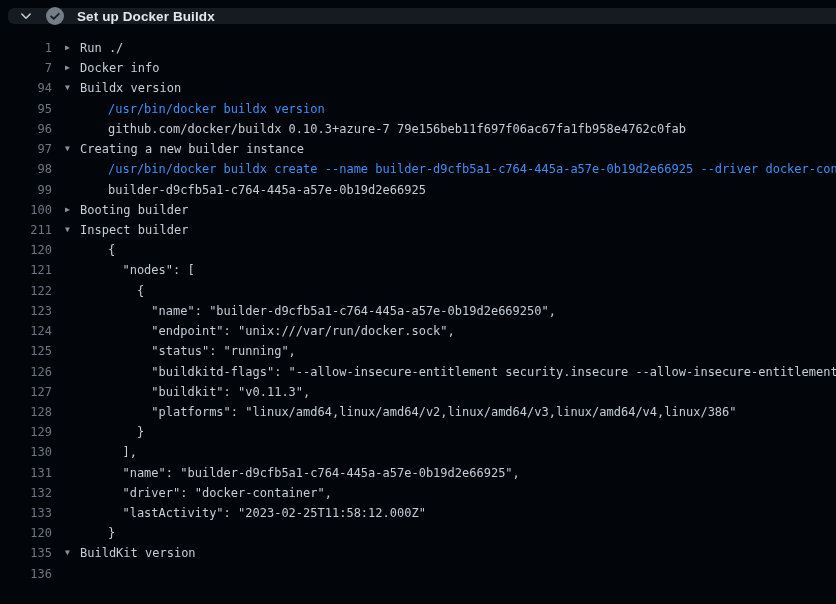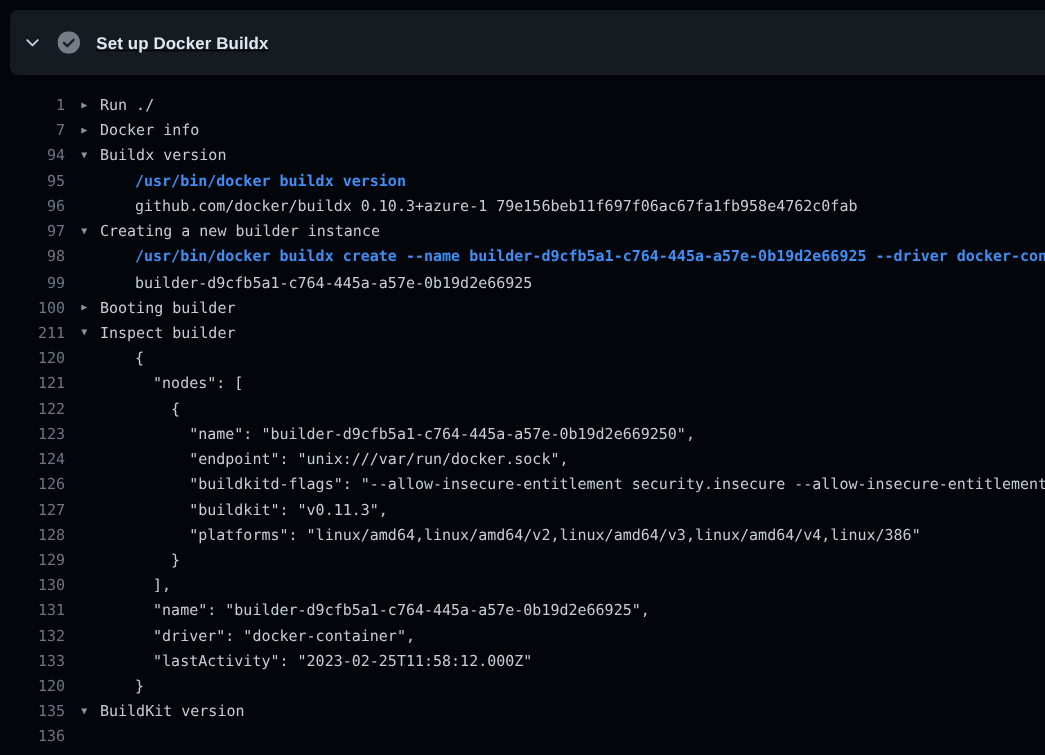--- a/index.html
+++ b/index.html
@@ -14,27 +14,26 @@
     --check-mark:#1b2028;
     --chevron-color:#c9d1d9;
   }
   *{margin:0;padding:0;box-sizing:border-box;}
   html,body{width:836px;height:604px;overflow:hidden;}
   body{background:var(--page-bg);font-family:"Liberation Sans",sans-serif;}
 
   .step-header{
     margin:8px 5px 0 8px;
     width:828px;
-    height:52px;
+    height:16px;
     background:var(--header-bg);
     border-radius:6px 0 0 6px;
     display:flex;
     align-items:center;
     padding-left:11px;
-    text-decoration:underline;
   }
   .step-header .chev{display:flex;align-items:center;flex:0 0 auto;cursor:pointer;}
   .step-header .status{display:flex;align-items:center;flex:0 0 auto;margin-left:13px;}
   .step-title{
     margin-left:13px;
     color:var(--header-text);
     font-size:13.5px;
     font-weight:600;
     letter-spacing:.1px;
   }
@@ -63,21 +62,21 @@
   }
   .row.group{padding-left:80px;}
   .row .caret{
     position:absolute;
     left:65px;
     top:0;
     font-size:8px;
     color:var(--caret-color);
   }
   .row .txt{white-space:pre;margin-top:25px;}
-  .row .txt.cmd{color:var(--command-text);font-weight:bold;}
+  .row .txt.cmd{color:var(--command-text);font-weight:normal;}
 </style>
 </head>
 <body>
 
 <div class="step-header">
   <span class="chev">
     <svg width="14" height="14" viewBox="0 0 16 16" fill="none">
       <path d="M3.2 5.8 8 10.6 12.8 5.8" stroke="var(--chevron-color)" stroke-width="1.7" stroke-linecap="round" stroke-linejoin="round"></path>
     </svg>
   </span>
@@ -88,31 +87,32 @@
     </svg>
   </span>
   <span class="step-title">Set up Docker Buildx</span>
 </div>
 
 <div class="log-area">
     <div class="row group"><span class="num">1</span><span class="caret">▶</span><span class="txt">Run ./</span></div>
     <div class="row group"><span class="num">7</span><span class="caret">▶</span><span class="txt">Docker info</span></div>
     <div class="row group"><span class="num">94</span><span class="caret">▼</span><span class="txt">Buildx version</span></div>
     <div class="row"><span class="num">95</span><span class="txt cmd">/usr/bin/docker buildx version</span></div>
-    <div class="row"><span class="num">96</span><span class="txt">github.com/docker/buildx 0.10.3+azure-1 79e156beb11f697f06ac67fa1fb958e4762c0fab</span></div>
+    <div class="row"><span class="num">96</span><span class="txt">github.com/docker/buildx 0.10.3+azure-7 79e156beb11f697f06ac67fa1fb958e4762c0fab</span></div>
     <div class="row group"><span class="num">97</span><span class="caret">▼</span><span class="txt">Creating a new builder instance</span></div>
     <div class="row"><span class="num">98</span><span class="txt cmd">/usr/bin/docker buildx create --name builder-d9cfb5a1-c764-445a-a57e-0b19d2e66925 --driver docker-container</span></div>
     <div class="row"><span class="num">99</span><span class="txt">builder-d9cfb5a1-c764-445a-a57e-0b19d2e66925</span></div>
     <div class="row group"><span class="num">100</span><span class="caret">▶</span><span class="txt">Booting builder</span></div>
     <div class="row group"><span class="num">211</span><span class="caret">▼</span><span class="txt">Inspect builder</span></div>
     <div class="row"><span class="num">120</span><span class="txt">{</span></div>
     <div class="row"><span class="num">121</span><span class="txt">  "nodes": [</span></div>
     <div class="row"><span class="num">122</span><span class="txt">    {</span></div>
     <div class="row"><span class="num">123</span><span class="txt">      "name": "builder-d9cfb5a1-c764-445a-a57e-0b19d2e669250",</span></div>
     <div class="row"><span class="num">124</span><span class="txt">      "endpoint": "unix:///var/run/docker.sock",</span></div>
+    <div class="row"><span class="num">125</span><span class="txt">      "status": "running",</span></div>
     <div class="row"><span class="num">126</span><span class="txt">      "buildkitd-flags": "--allow-insecure-entitlement security.insecure --allow-insecure-entitlement networ</span></div>
     <div class="row"><span class="num">127</span><span class="txt">      "buildkit": "v0.11.3",</span></div>
     <div class="row"><span class="num">128</span><span class="txt">      "platforms": "linux/amd64,linux/amd64/v2,linux/amd64/v3,linux/amd64/v4,linux/386"</span></div>
     <div class="row"><span class="num">129</span><span class="txt">    }</span></div>
     <div class="row"><span class="num">130</span><span class="txt">  ],</span></div>
     <div class="row"><span class="num">131</span><span class="txt">  "name": "builder-d9cfb5a1-c764-445a-a57e-0b19d2e66925",</span></div>
     <div class="row"><span class="num">132</span><span class="txt">  "driver": "docker-container",</span></div>
     <div class="row"><span class="num">133</span><span class="txt">  "lastActivity": "2023-02-25T11:58:12.000Z"</span></div>
     <div class="row"><span class="num">120</span><span class="txt">}</span></div>
     <div class="row group"><span class="num">135</span><span class="caret">▼</span><span class="txt">BuildKit version</span></div>

